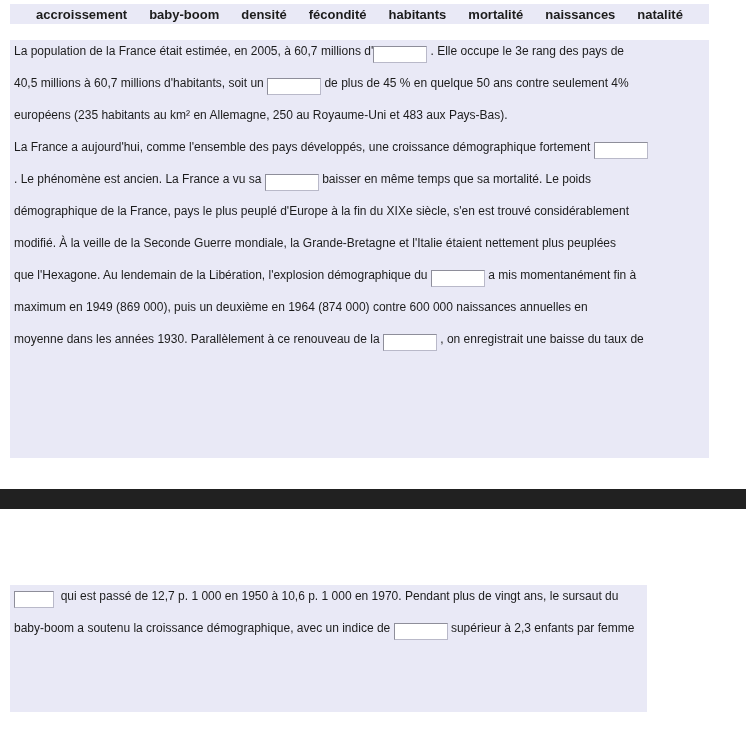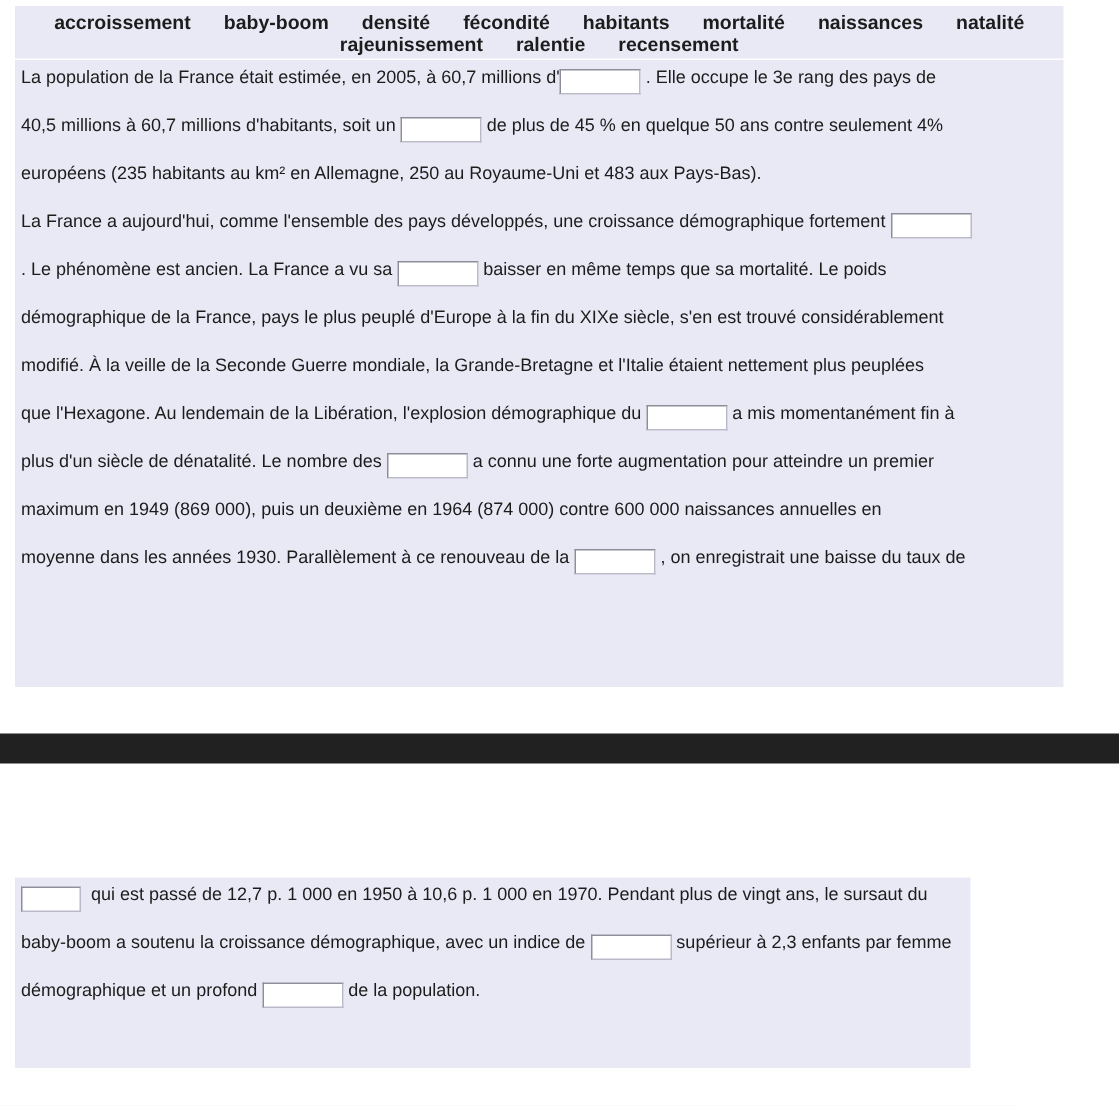--- a/index.html
+++ b/index.html
@@ -18,42 +18,39 @@
          vertical-align:-3px;padding:0 2px;margin:0;font:inherit;outline:none;}
   .divider{position:absolute;left:0;top:489px;width:746px;height:20px;background:#212121;}
 </style>
 </head>
 <body>
 
 <div class="page">
 
   <div class="bank">
     <div class="bank-row"><span class="bank-word">accroissement</span><span class="bank-word">baby-boom</span><span class="bank-word">densité</span><span class="bank-word">fécondité</span><span class="bank-word">habitants</span><span class="bank-word">mortalité</span><span class="bank-word">naissances</span><span class="bank-word">natalité</span></div>
-    <div class="bank-row"><span class="bank-word">rajeunissement</span><span class="bank-word">ralentie</span><span class="bank-word">recensement</span></div>
   </div>
 
   <div class="passage" id="passage-top">
     <div class="lines">
         <div class="line"><span>La population de la France était estimée, en 2005, à 60,7 millions d'</span><input type="text" class="blank" style="width: 54px;"><span> . Elle occupe le 3e rang des pays de</span></div>
         <div class="line"><span>40,5 millions à 60,7 millions d'habitants, soit un </span><input type="text" class="blank" style="width: 54px;"><span> de plus de 45 % en quelque 50 ans contre seulement 4%</span></div>
         <div class="line"><span>européens (235 habitants au km² en Allemagne, 250 au Royaume-Uni et 483 aux Pays-Bas).</span></div>
         <div class="line"><span>La France a aujourd'hui, comme l'ensemble des pays développés, une croissance démographique fortement </span><input type="text" class="blank" style="width: 54px;"></div>
         <div class="line"><span>. Le phénomène est ancien. La France a vu sa </span><input type="text" class="blank" style="width: 54px;"><span> baisser en même temps que sa mortalité. Le poids</span></div>
         <div class="line"><span>démographique de la France, pays le plus peuplé d'Europe à la fin du XIXe siècle, s'en est trouvé considérablement</span></div>
         <div class="line"><span>modifié. À la veille de la Seconde Guerre mondiale, la Grande-Bretagne et l'Italie étaient nettement plus peuplées</span></div>
         <div class="line"><span>que l'Hexagone. Au lendemain de la Libération, l'explosion démographique du </span><input type="text" class="blank" style="width: 54px;"><span> a mis momentanément fin à</span></div>
-        <div class="line"><span>plus d'un siècle de dénatalité. Le nombre des </span><input type="text" class="blank" style="width: 54px;"><span> a connu une forte augmentation pour atteindre un premier</span></div>
         <div class="line"><span>maximum en 1949 (869 000), puis un deuxième en 1964 (874 000) contre 600 000 naissances annuelles en</span></div>
         <div class="line"><span>moyenne dans les années 1930. Parallèlement à ce renouveau de la </span><input type="text" class="blank" style="width: 54px;"><span> , on enregistrait une baisse du taux de</span></div>
       </div>
   </div>
 
   <div class="divider"></div>
 
   <div class="passage" id="passage-bottom">
     <div class="lines">
         <div class="line"><input type="text" class="blank" style="width: 40px;"><span>  qui est passé de 12,7 p. 1 000 en 1950 à 10,6 p. 1 000 en 1970. Pendant plus de vingt ans, le sursaut du</span></div>
         <div class="line"><span>baby-boom a soutenu la croissance démographique, avec un indice de </span><input type="text" class="blank" style="width: 54px;"><span> supérieur à 2,3 enfants par femme</span></div>
-        <div class="line"><span>démographique et un profond </span><input type="text" class="blank" style="width: 54px;"><span> de la population.</span></div>
       </div>
   </div>
 
 </div>
 
 </body></html>

